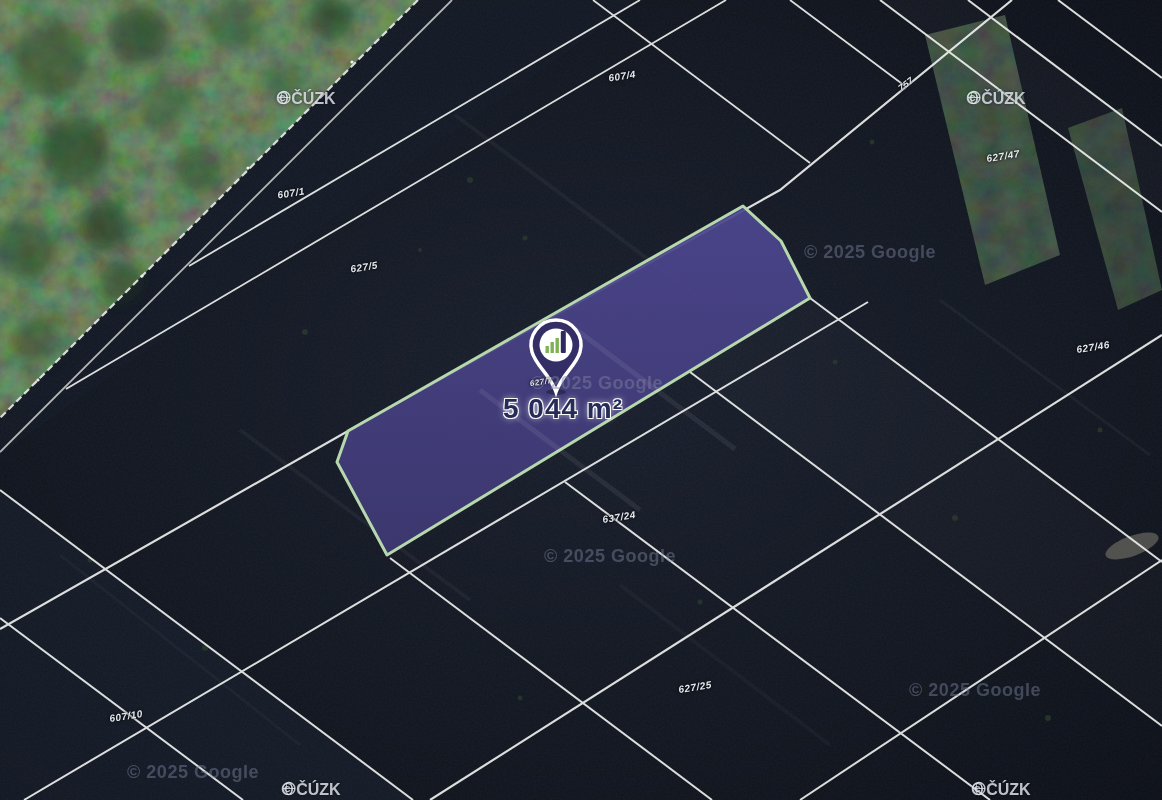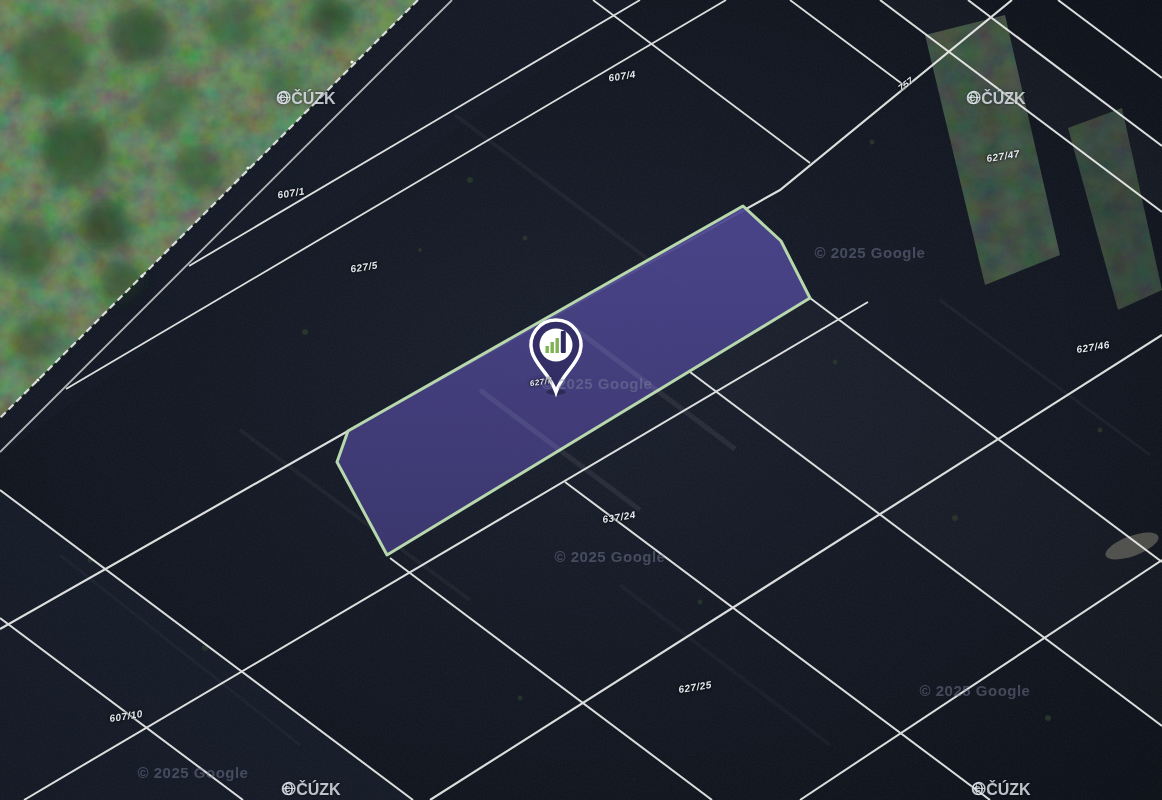--- a/index.html
+++ b/index.html
@@ -14,21 +14,21 @@
   .plabel.road{transform:translate(-50%,-50%) rotate(-38deg);font-size:9px;}
   .area-label{position:absolute;transform:translate(-50%,-50%);
           font-size:28px;font-weight:bold;color:#262b57;letter-spacing:1px;white-space:nowrap;
           text-shadow:-1px -1px 0 rgba(255,255,255,.95),1px -1px 0 rgba(255,255,255,.95),
                       -1px 1px 0 rgba(255,255,255,.95),1px 1px 0 rgba(255,255,255,.95),
                       0 0 7px rgba(255,255,255,.85);}
   .cuzk{position:absolute;transform:translate(-50%,-50%);display:flex;align-items:center;gap:3px;
         font-size:16px;font-weight:bold;color:rgba(228,232,240,.82);
         text-shadow:0 0 3px rgba(0,0,0,.55);white-space:nowrap;}
   .cuzk svg{position:static;width:15px;height:15px;color:rgba(228,232,240,.82);}
-  .google{position:absolute;transform:translate(-50%,-50%);font-size:15px;font-weight:600;
+  .google{position:absolute;transform:translate(-50%,-50%);font-size:18px;font-weight:600;
         color:#7d86a0;opacity:.45;white-space:nowrap;letter-spacing:.5px;}
 </style>
 </head>
 <body>
 
 <div id="map">
 
   <svg width="1162" height="800" viewBox="0 0 1162 800">
     <defs>
       <radialGradient id="baseGrad" cx="50%" cy="48%" r="80%">
@@ -168,20 +168,21 @@
     <div class="plabel" style="left:622px;top:76px;">607/4</div>
     <div class="plabel road" style="left:906px;top:84px;">757</div>
     <div class="plabel" style="left:1003px;top:156px;">627/47</div>
     <div class="plabel" style="left:364px;top:267px;">627/5</div>
     <div class="plabel" style="left:1093px;top:347px;">627/46</div>
     <div class="plabel tiny" style="left:541px;top:382px;">627/7</div>
     <div class="plabel" style="left:619px;top:517px;">637/24</div>
     <div class="plabel" style="left:695px;top:687px;">627/25</div>
     <div class="plabel" style="left:126px;top:716px;">607/10</div>
 
+    <div class="area-label" style="left:563px;top:409px;">5 044 m²</div>
 
     <div class="google" style="left:870px;top:252px;">© 2025 Google</div>
     <div class="google" style="left:597px;top:383px;">© 2025 Google</div>
     <div class="google" style="left:610px;top:556px;">© 2025 Google</div>
     <div class="google" style="left:975px;top:690px;">© 2025 Google</div>
     <div class="google" style="left:193px;top:772px;">© 2025 Google</div>
 
     <div class="cuzk" style="left:306px;top:99px;">
       <span>©</span>
       <svg viewBox="0 0 16 16">

